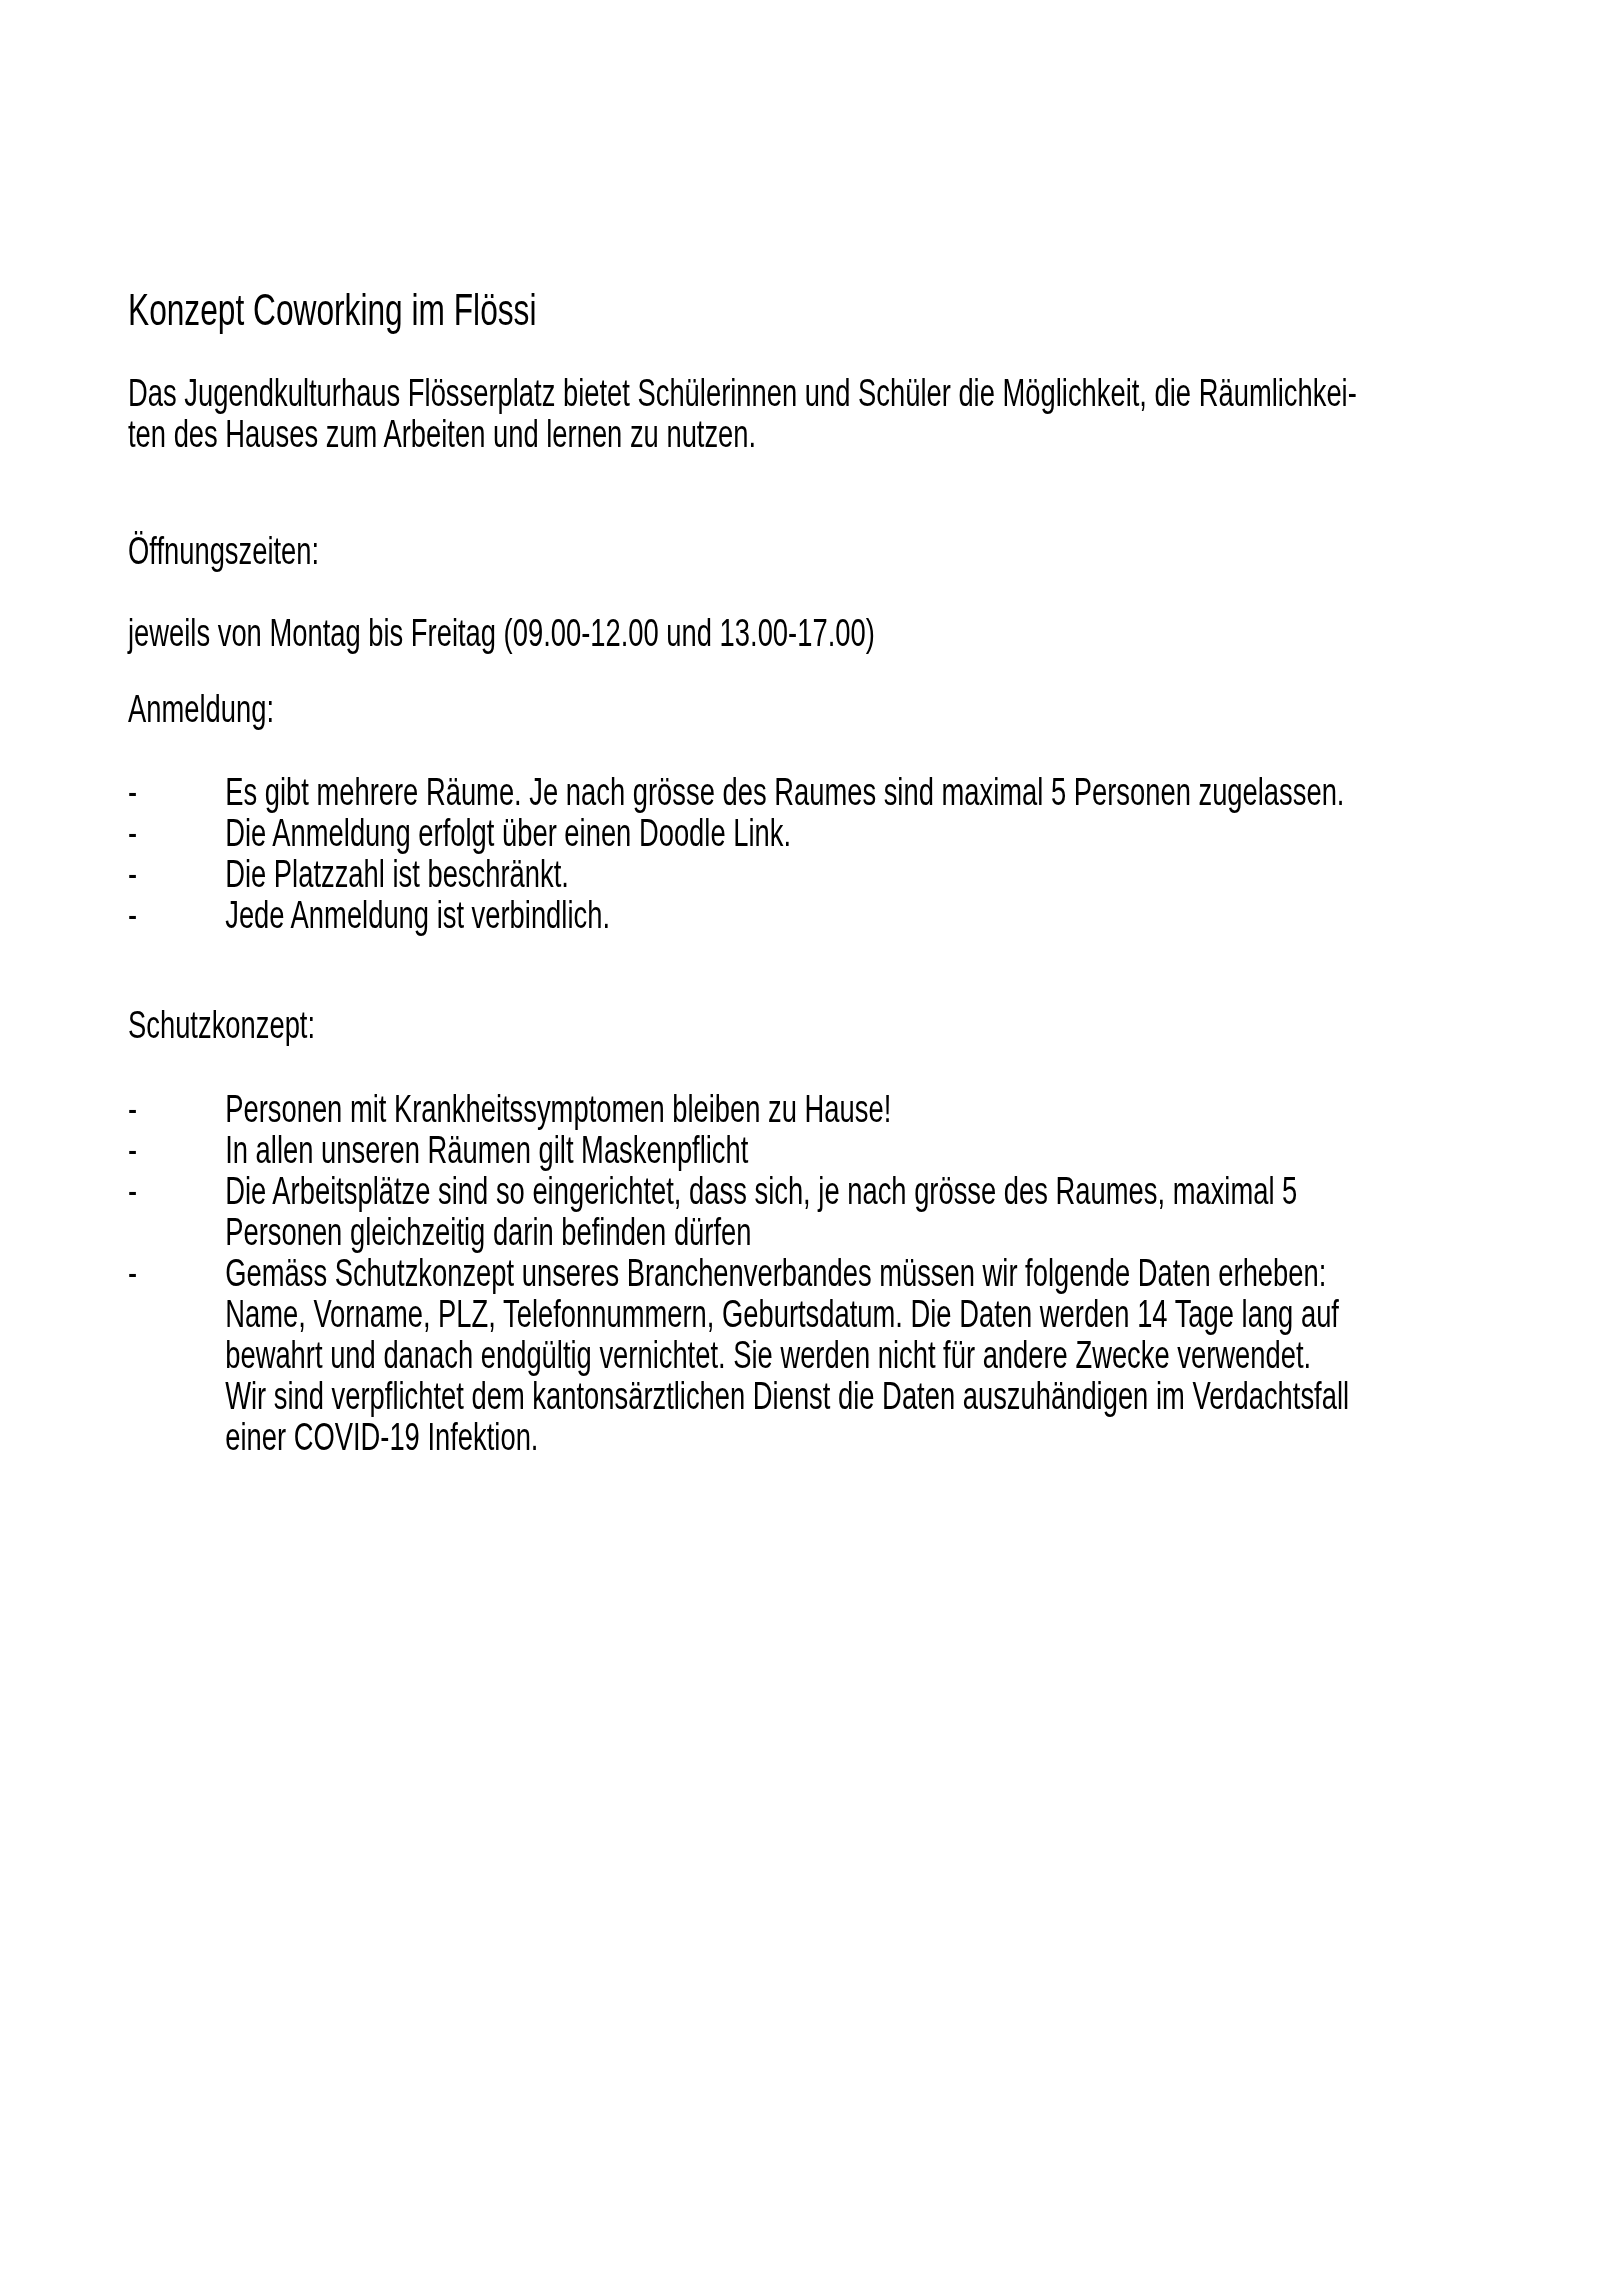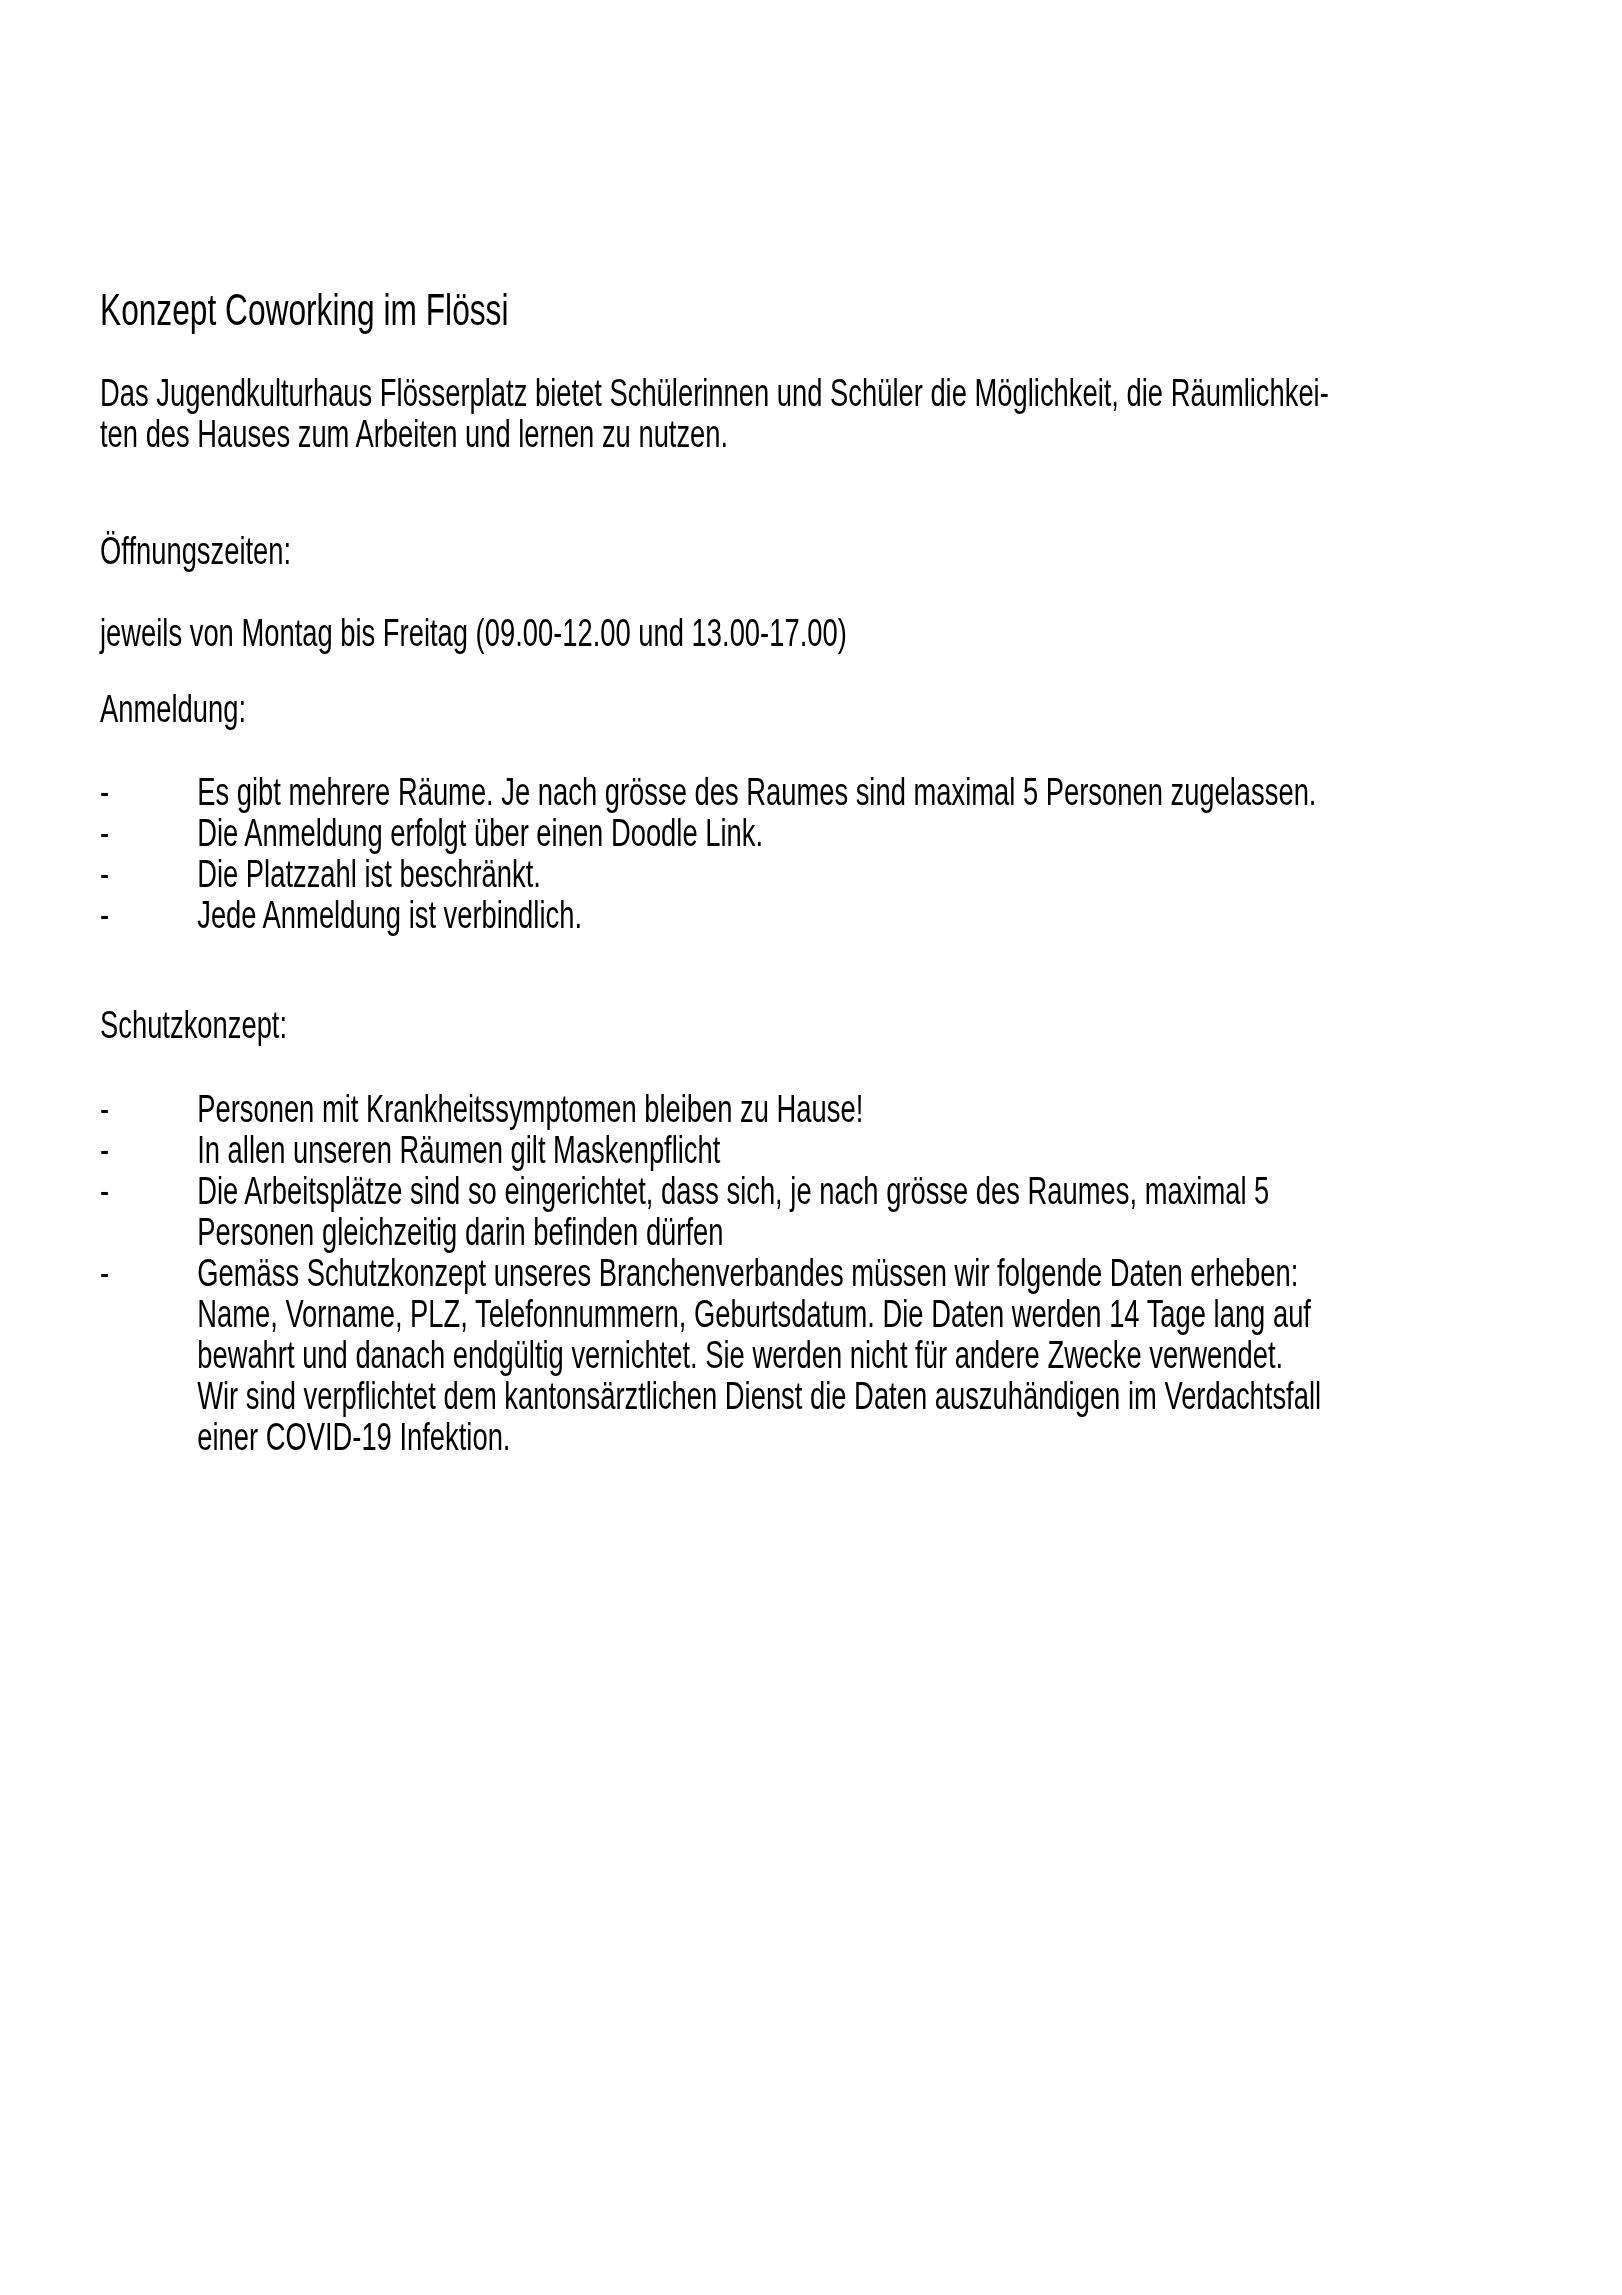--- a/index.html
+++ b/index.html
@@ -13,20 +13,21 @@
     height: 2295px;
     position: relative;
     overflow: hidden;
     font-family: "Liberation Sans", "DejaVu Sans", sans-serif;
     color: #000000;
   }
   .page {
     position: absolute;
     inset: 0;
     background: #ffffff;
+    margin-left: 28px;
   }
   
   .content {
     position: absolute;
     left: 100px;
     top: 0;
     width: 2127px;
     transform: scaleX(0.72);
     transform-origin: 0 0;
     padding-top: 286px;

